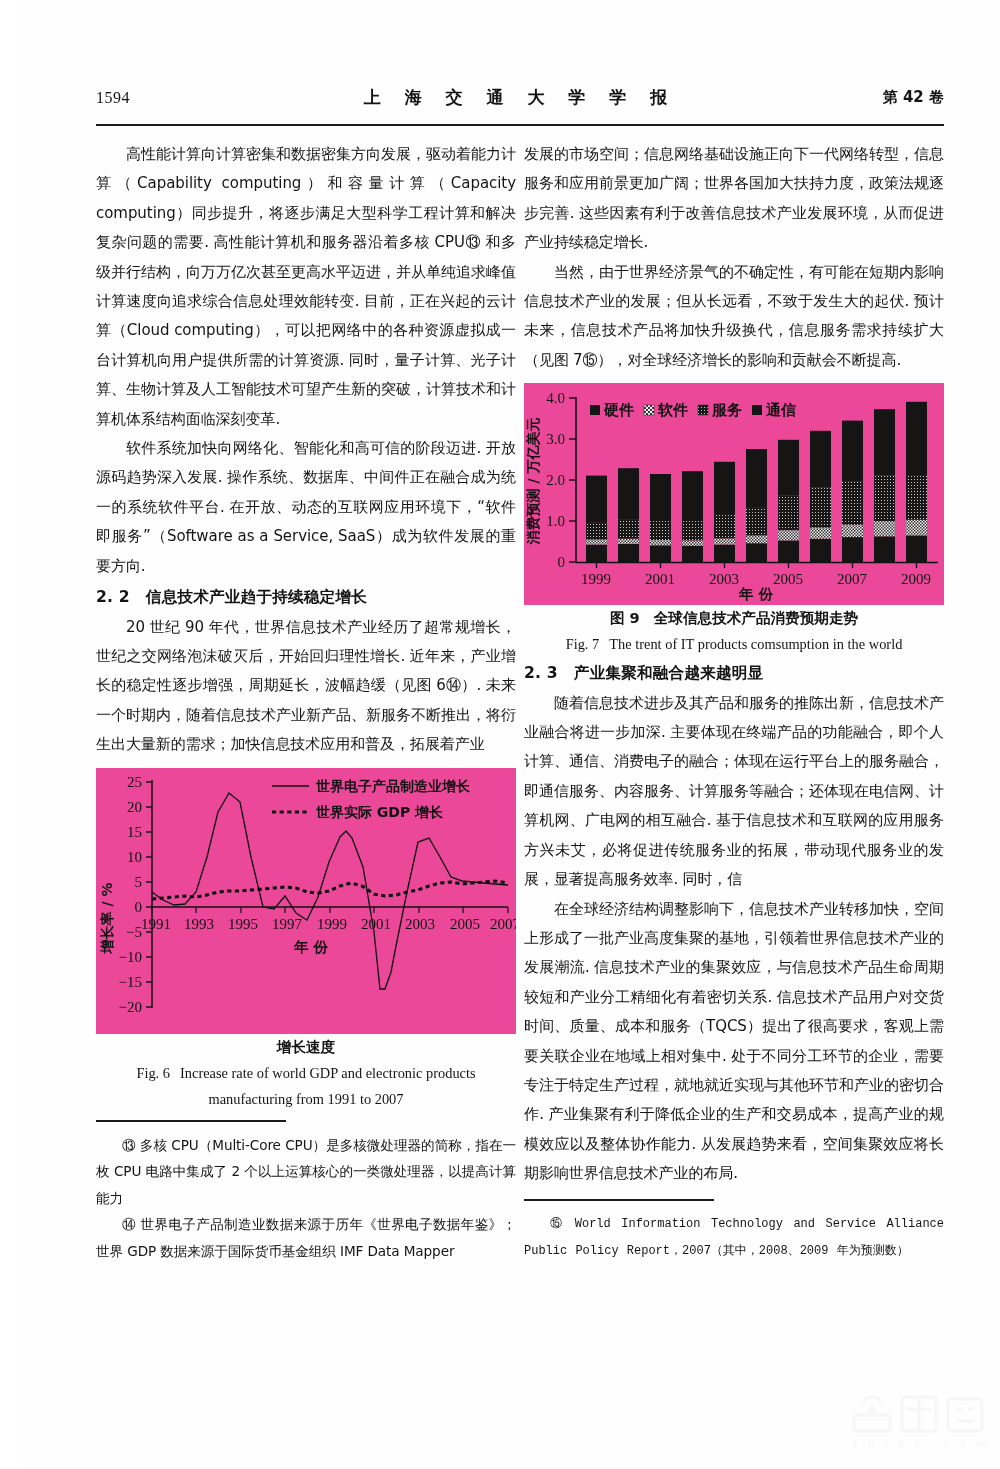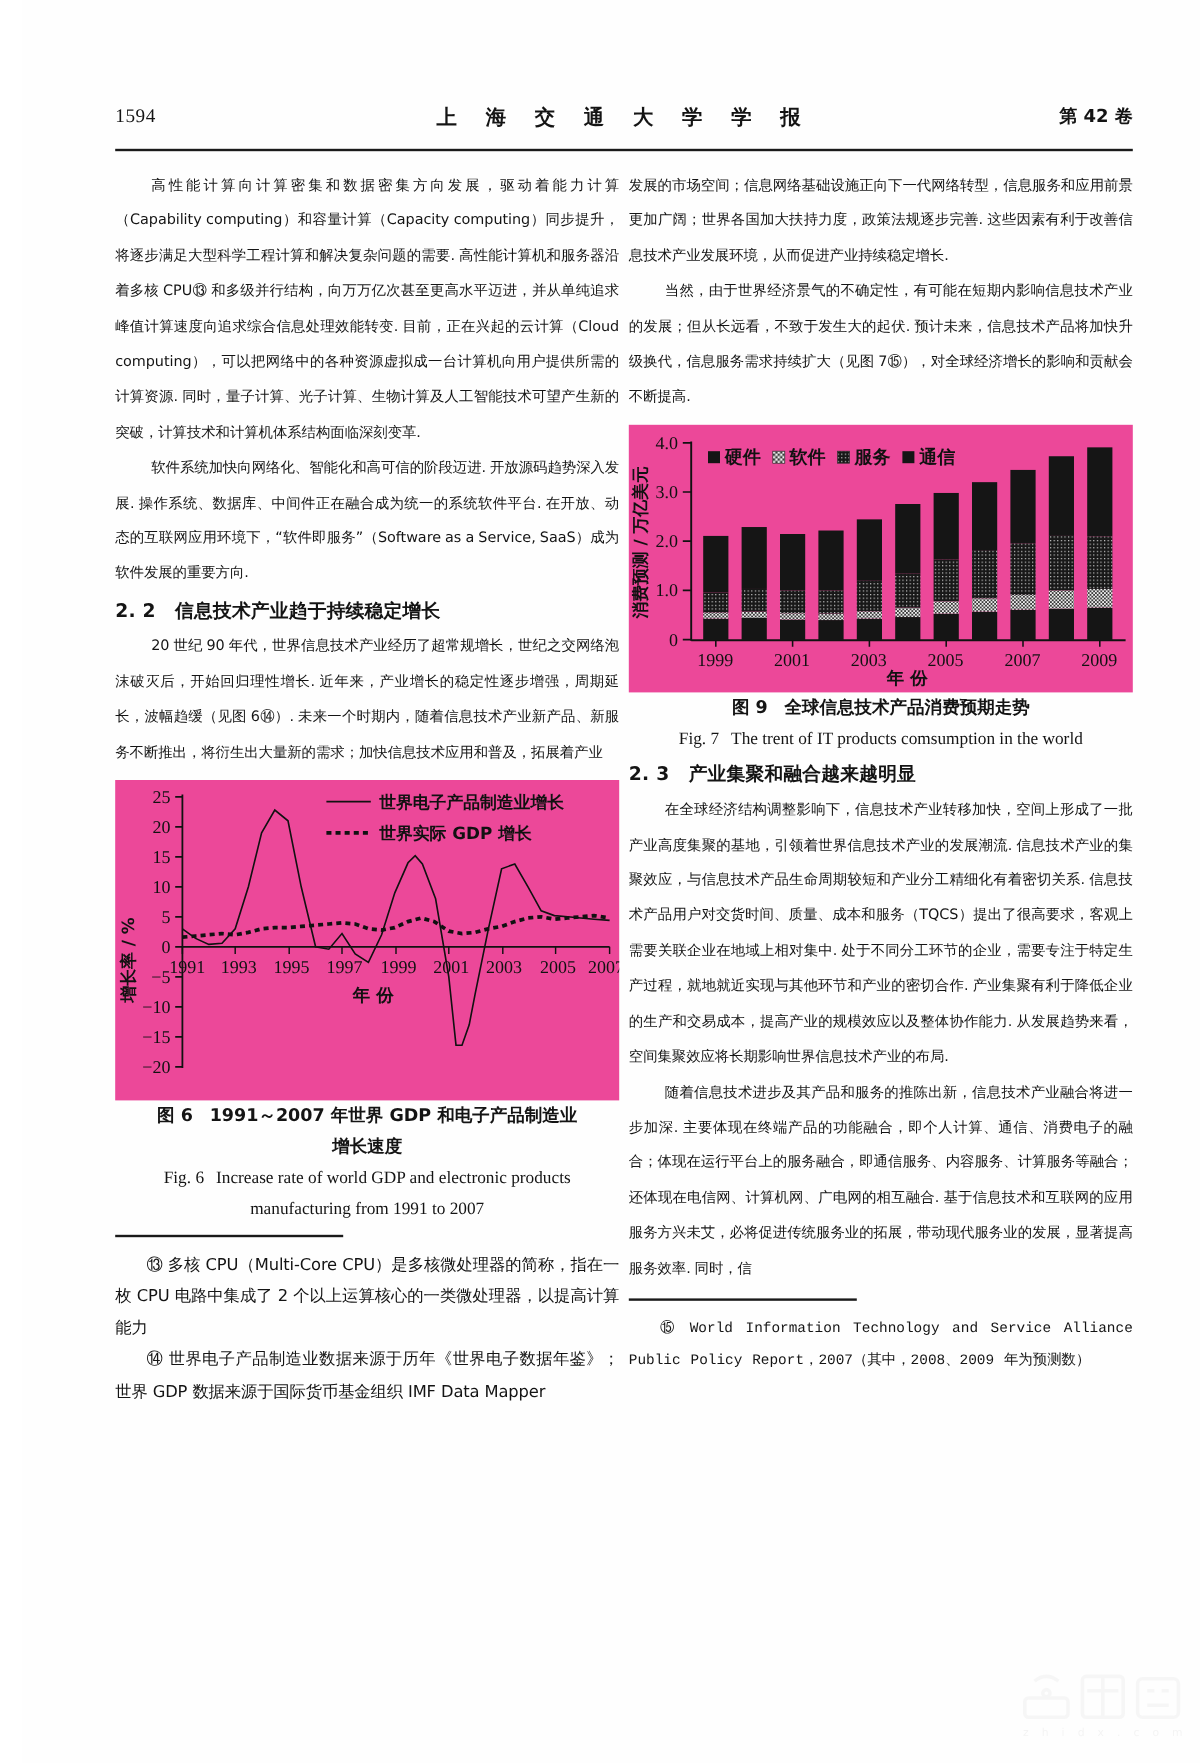--- a/index.html
+++ b/index.html
@@ -56,21 +56,21 @@
     position: absolute;
     top: 140px;
     width: 420px;
   }
   .col-left  { left: 78px;  }
   .col-right { left: 506px; }
 
   p.body {
     margin: 0 0 0 0;
     font-family: "DejaVu Sans", "Liberation Sans", sans-serif;
-    font-size: 12px;
+    font-size: 15px;
     line-height: 29.4px;
     text-align: justify;
     text-indent: 30px;
     letter-spacing: -0.05px;
     word-spacing: -0.5px;
   }
   p.noindent { text-indent: 0; }
 
   h3.sec {
     margin: 2px 0 0 0;
@@ -259,23 +259,20 @@
 
           <g>
             <line x1="176" y1="18" x2="213" y2="18" stroke="#111" stroke-width="1.3"></line>
             <text class="cjk" x="220" y="23" font-size="14">世界电子产品制造业增长</text>
             <line x1="176" y1="44" x2="213" y2="44" stroke="#111" stroke-width="3.1" stroke-dasharray="4.2 3.4"></line>
             <text class="cjk" x="220" y="49" font-size="14">世界实际 GDP 增长</text>
           </g>
         </svg>
       </div>
 
-      <div class="cap-cn">
-        <span class="lbl">图 6</span><span>1991～2007 年世界 GDP 和电子产品制造业</span>
-      </div>
       <div class="cap-cn l2">增长速度</div>
       <div class="cap-en">
         <span class="lbl">Fig. 6</span><span>Increase rate of world GDP and electronic products</span>
       </div>
       <div class="cap-en l2">manufacturing from 1991 to 2007</div>
     </div>
 
     <div class="fnrule"></div>
     <p class="fnote">⑬ 多核 CPU（Multi-Core CPU）是多核微处理器的简称，指在一枚 CPU 电路中集成了 2 个以上运算核心的一类微处理器，以提高计算能力</p>
     <p class="fnote">⑭ 世界电子产品制造业数据来源于历年《世界电子数据年鉴》；世界 GDP 数据来源于国际货币基金组织 IMF Data Mapper</p>
@@ -429,23 +426,23 @@
       </div>
       <div class="cap-en">
         <span class="lbl">Fig. 7</span><span>The trent of IT products comsumption in the world</span>
       </div>
     </div>
 
     <h3 class="sec">
       <span class="num">2. 3</span><span>产业集聚和融合越来越明显</span>
     </h3>
 
+    <p class="body">随着信息技术进步及其产品和服务的推陈出新，信息技术产业融合将进一步加深. 主要体现在终端产品的功能融合，即个人计算、通信、消费电子的融合；体现在运行平台上的服务融合，即通信服务、内容服务、计算服务等融合；还体现在电信网、计算机网、广电网的相互融合. 基于信息技术和互联网的应用服务方兴未艾，必将促进传统服务业的拓展，带动现代服务业的发展，显著提高服务效率. 同时，信</p>
+
     <p class="body">在全球经济结构调整影响下，信息技术产业转移加快，空间上形成了一批产业高度集聚的基地，引领着世界信息技术产业的发展潮流. 信息技术产业的集聚效应，与信息技术产品生命周期较短和产业分工精细化有着密切关系. 信息技术产品用户对交货时间、质量、成本和服务（TQCS）提出了很高要求，客观上需要关联企业在地域上相对集中. 处于不同分工环节的企业，需要专注于特定生产过程，就地就近实现与其他环节和产业的密切合作. 产业集聚有利于降低企业的生产和交易成本，提高产业的规模效应以及整体协作能力. 从发展趋势来看，空间集聚效应将长期影响世界信息技术产业的布局.</p>
-
-    <p class="body">随着信息技术进步及其产品和服务的推陈出新，信息技术产业融合将进一步加深. 主要体现在终端产品的功能融合，即个人计算、通信、消费电子的融合；体现在运行平台上的服务融合，即通信服务、内容服务、计算服务等融合；还体现在电信网、计算机网、广电网的相互融合. 基于信息技术和互联网的应用服务方兴未艾，必将促进传统服务业的拓展，带动现代服务业的发展，显著提高服务效率. 同时，信</p>
 
     <div class="fn-right-rule"></div>
     <p class="fnote-en">⑮ World Information Technology and Service Alliance Public Policy Report，2007（其中，2008、2009 年为预测数）</p>
   </div>
 
   <div class="watermark">
     <svg width="150" height="46" viewBox="0 0 150 46">
       <g fill="none" stroke="#b8b8b8" stroke-width="3">
         <path d="M16,12 q10,-8 20,0"></path>
         <circle cx="26" cy="22" r="3"></circle>

